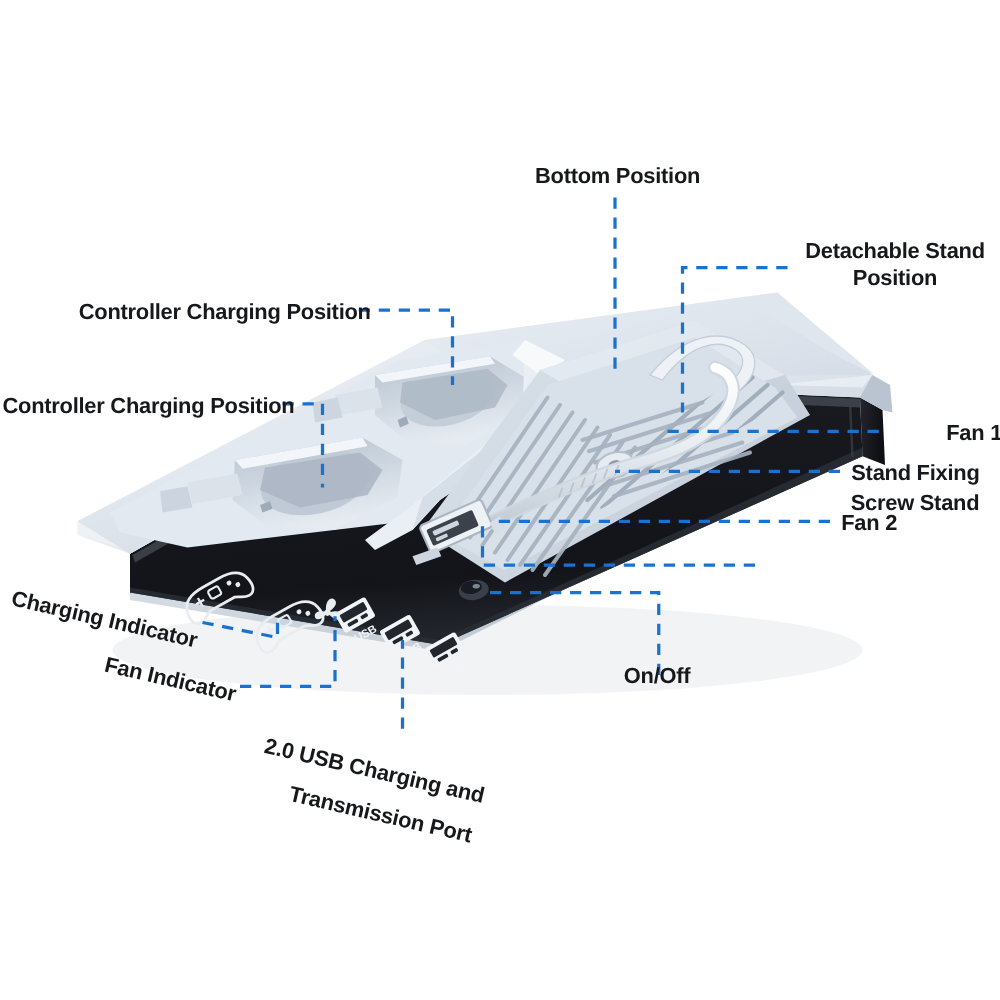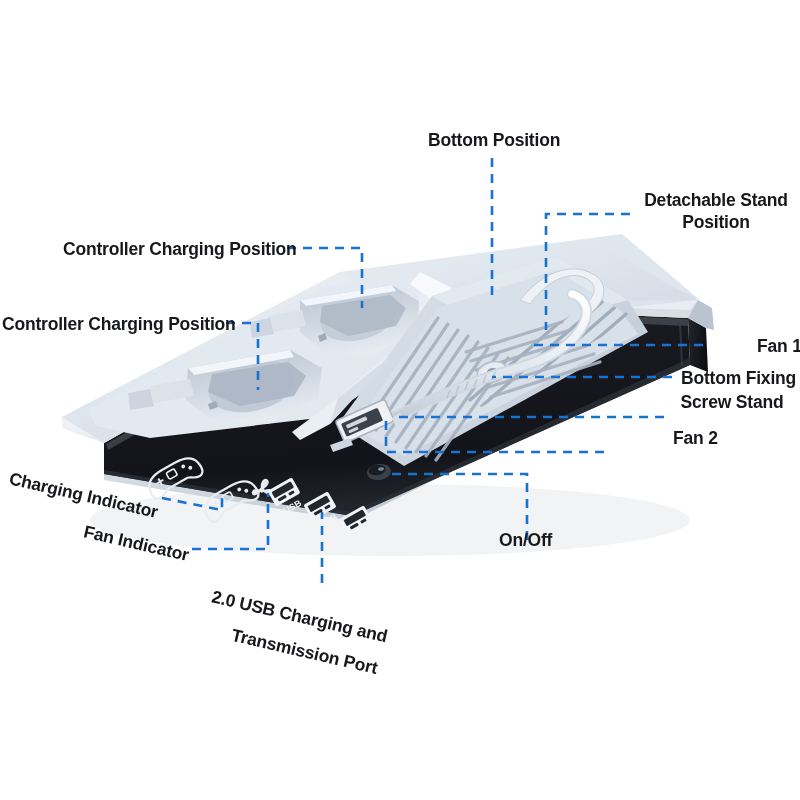--- a/index.html
+++ b/index.html
@@ -303,25 +303,25 @@
     <span style="display: block;">Detachable Stand</span>
     <span style="display: block;">Position</span>
   </div>
 
   <div class="callout rt" style="left:63px; top:238px; width:224px;">Controller Charging Position</div>
 
   <div class="callout rt" style="left:2px; top:313px; width:224px;">Controller Charging Position</div>
 
   <div class="callout" style="left:712px; top:335px;margin-left:45px;">Fan 1</div>
 
-  <div class="callout" style="left:681px; top:367px;">Bottom Fixing</div>
+  <div class="callout" style="left:681px; top:367px;">Stand Fixing</div>
 
   <div class="callout ctr" style="left:672px; top:391px; width:120px;">Screw Stand</div>
 
-  <div class="callout" style="left:673px; top:407px;margin-top:20px;">Fan 2</div>
+  <div class="callout" style="left:673px; top:407px;">Fan 2</div>
 
 
   <div class="callout" style="left:499px; top:529px;text-align:right;">On/Off</div>
 
   <div class="callout rt" style="left:-8px; top:463px; width:170px; transform:rotate(13deg);">Charging Indicator</div>
 
   <div class="callout rt" style="left:62px; top:515px; width:130px; transform:rotate(13deg);">Fan Indicator</div>
 
   <div class="callout ctr" style="left:207px; top:584px; width:190px; transform:rotate(13deg);">2.0 USB Charging and</div>
 

